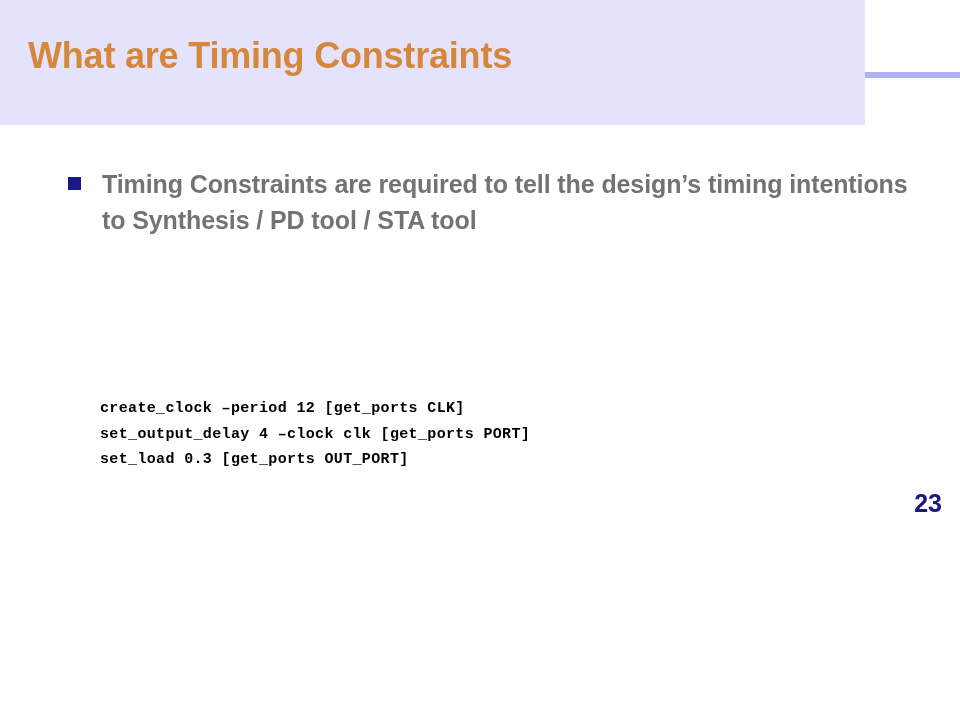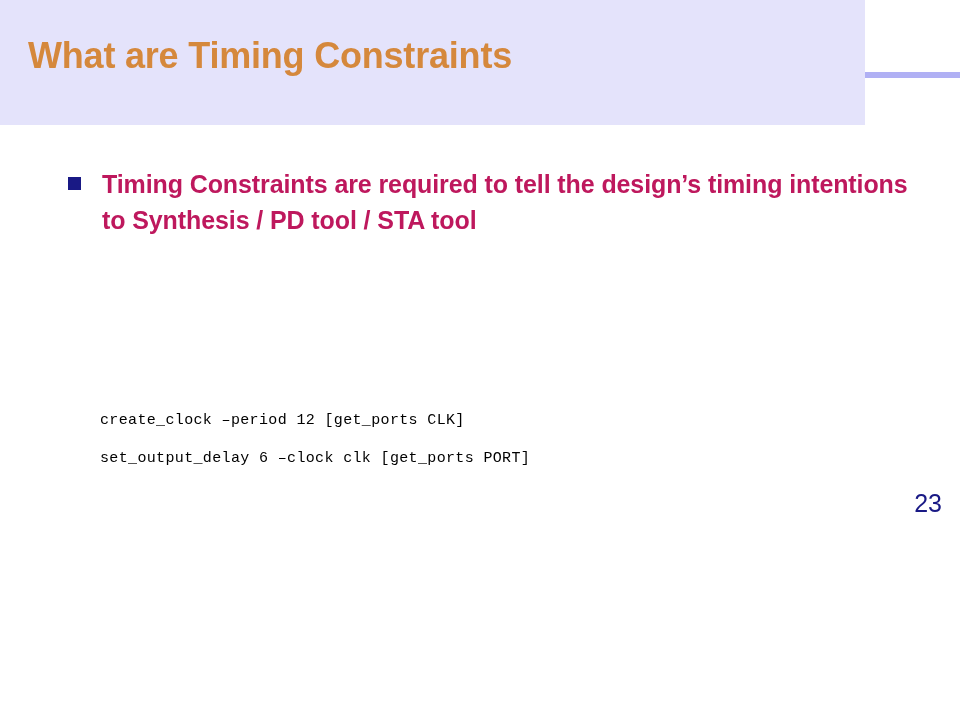--- a/index.html
+++ b/index.html
@@ -74,51 +74,50 @@
     left: 2px;
     top: 11px;
     width: 13px;
     height: 13px;
     background: #191985;
   }
 
   .bullet-text {
     font-size: 25px;
     font-weight: bold;
-    color: #be185d;
+    color: #737373;
     line-height: 36px;
     letter-spacing: -0.1px;
   }
 
   
   #code-block {
     position: absolute;
     left: 100px;
     top: 396px;
     width: 800px;
   }
 
   .code-line {
     font-family: "Liberation Mono", "DejaVu Sans Mono", monospace;
     font-size: 15px;
-    font-weight: normal;
+    font-weight: bold;
     color: #000000;
     line-height: 25.6px;
     white-space: pre;
     letter-spacing: 0.35px;
-    margin-top: 12px;
   }
 
   
   #page-number {
     position: absolute;
     right: 18px;
     bottom: 6px;
     font-size: 25px;
-    font-weight: normal;
+    font-weight: bold;
     color: #191985;
     line-height: 30px;
   }
 </style>
 </head>
 <body>
 
 <div id="slide">
 
   <div id="header-band"></div>
@@ -129,18 +128,19 @@
 
   <div id="bullet-list">
     <div class="bullet-row">
       <span class="bullet-marker"></span>
       <span class="bullet-text">Timing Constraints are required to tell the design’s timing intentions to Synthesis / PD tool / STA tool</span>
     </div>
   </div>
 
   <div id="code-block">
     <div class="code-line">create_clock –period 12 [get_ports CLK]</div>
-    <div class="code-line">set_output_delay 6 –clock clk [get_ports PORT]</div>
+    <div class="code-line">set_output_delay 4 –clock clk [get_ports PORT]</div>
+    <div class="code-line">set_load 0.3 [get_ports OUT_PORT]</div>
   </div>
 
   <div id="page-number">23</div>
 
 </div>
 
 </body></html>

